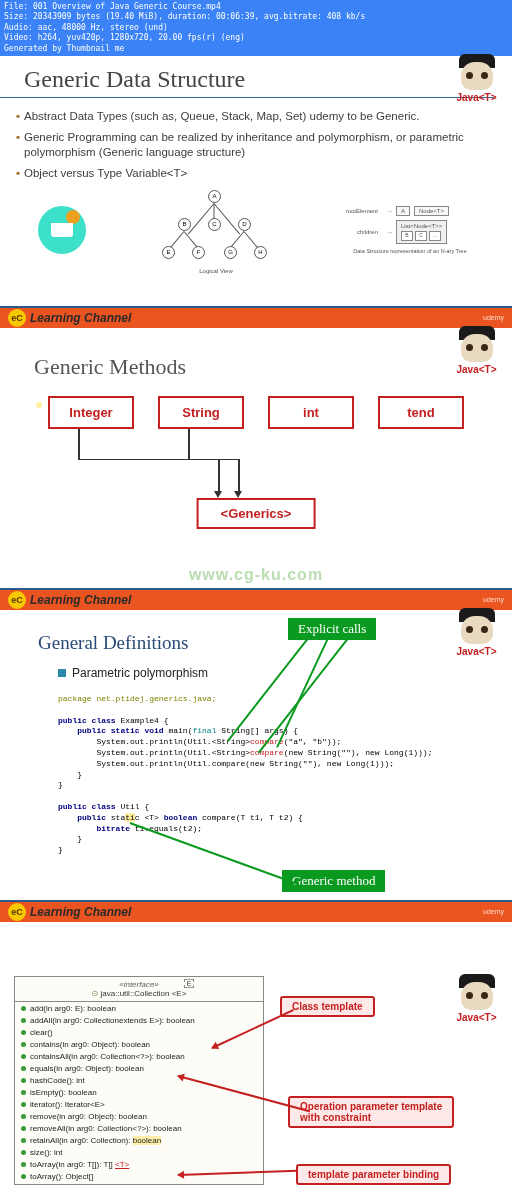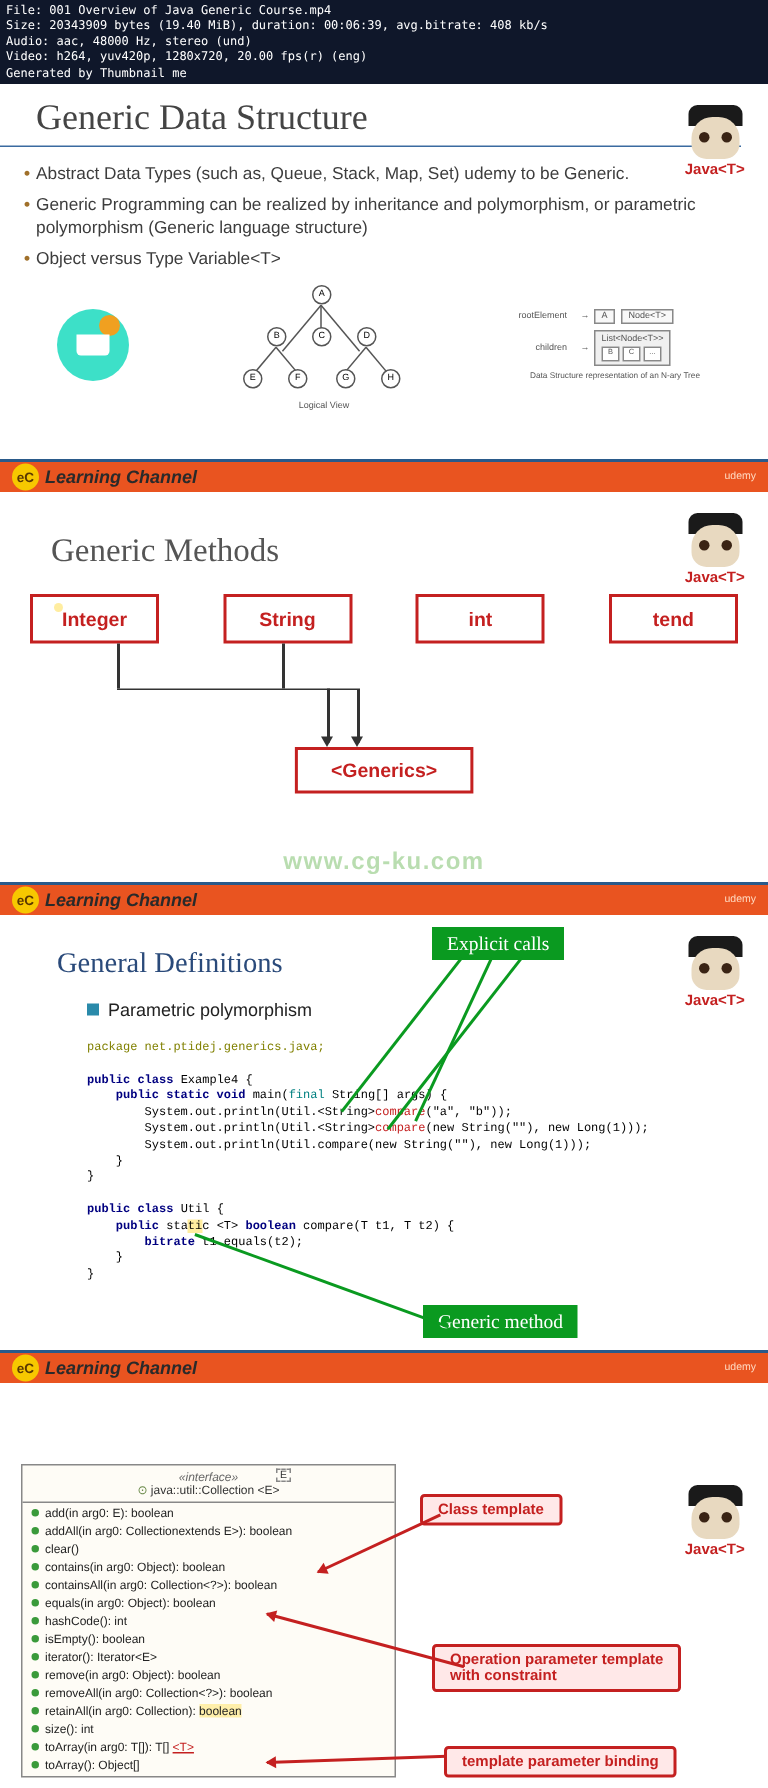--- a/index.html
+++ b/index.html
@@ -3,38 +3,38 @@
 <meta charset="utf-8">
 <style>
 * { margin: 0; padding: 0; box-sizing: border-box; }
 body {
   width: 512px;
   font-family: Arial, sans-serif;
   background: #fff;
   color: #000;
 }
 .metadata {
-  background: #0f172a;
+  background: #3b82f6;
   color: #fff;
   font-size: 8px;
   padding: 2px 4px;
   line-height: 1.3;
   font-family: monospace;
 }
 .slide {
   background: #fff;
   position: relative;
 }
 .slide1 { min-height: 250px; }
 .slide2 { min-height: 260px; }
 .slide3 { min-height: 290px; }
 .slide4 { min-height: 305px; }
 .pirate-logo {
   position: absolute;
-  top: 22px;
+  top: 6px;
   right: 8px;
   width: 55px;
   height: 55px;
   margin-left: 39px;
 }
 .skull {
   width: 32px; height: 28px;
   background: #e8d9c0;
   border-radius: 14px 14px 10px 10px;
   position: relative;
@@ -219,21 +219,21 @@
 
 
 .s2-title {
   font-family: Georgia, serif;
   font-size: 22px;
   color: #555;
   padding: 26px 0 10px 34px;
 }
 .type-boxes {
   display: flex;
-  justify-content: space-between;
+  justify-content: center;
   gap: 24px;
   padding: 0 20px;
   margin-top: 6px;
 }
 .type-box {
   border: 2px solid #c42020;
   padding: 7px 0;
   width: 86px;
   text-align: center;
   font-size: 13px;

